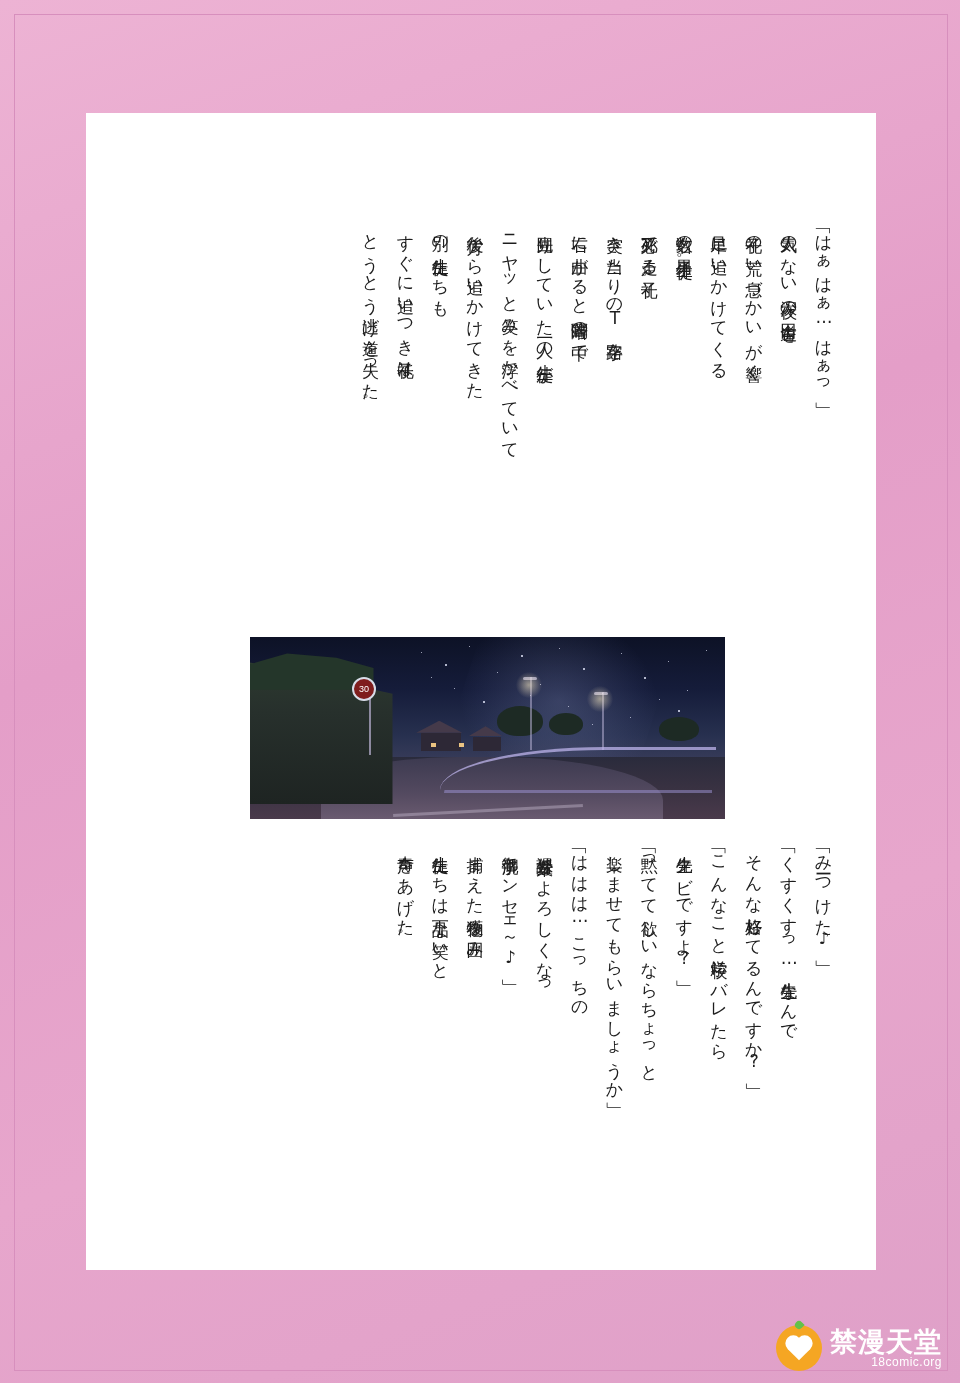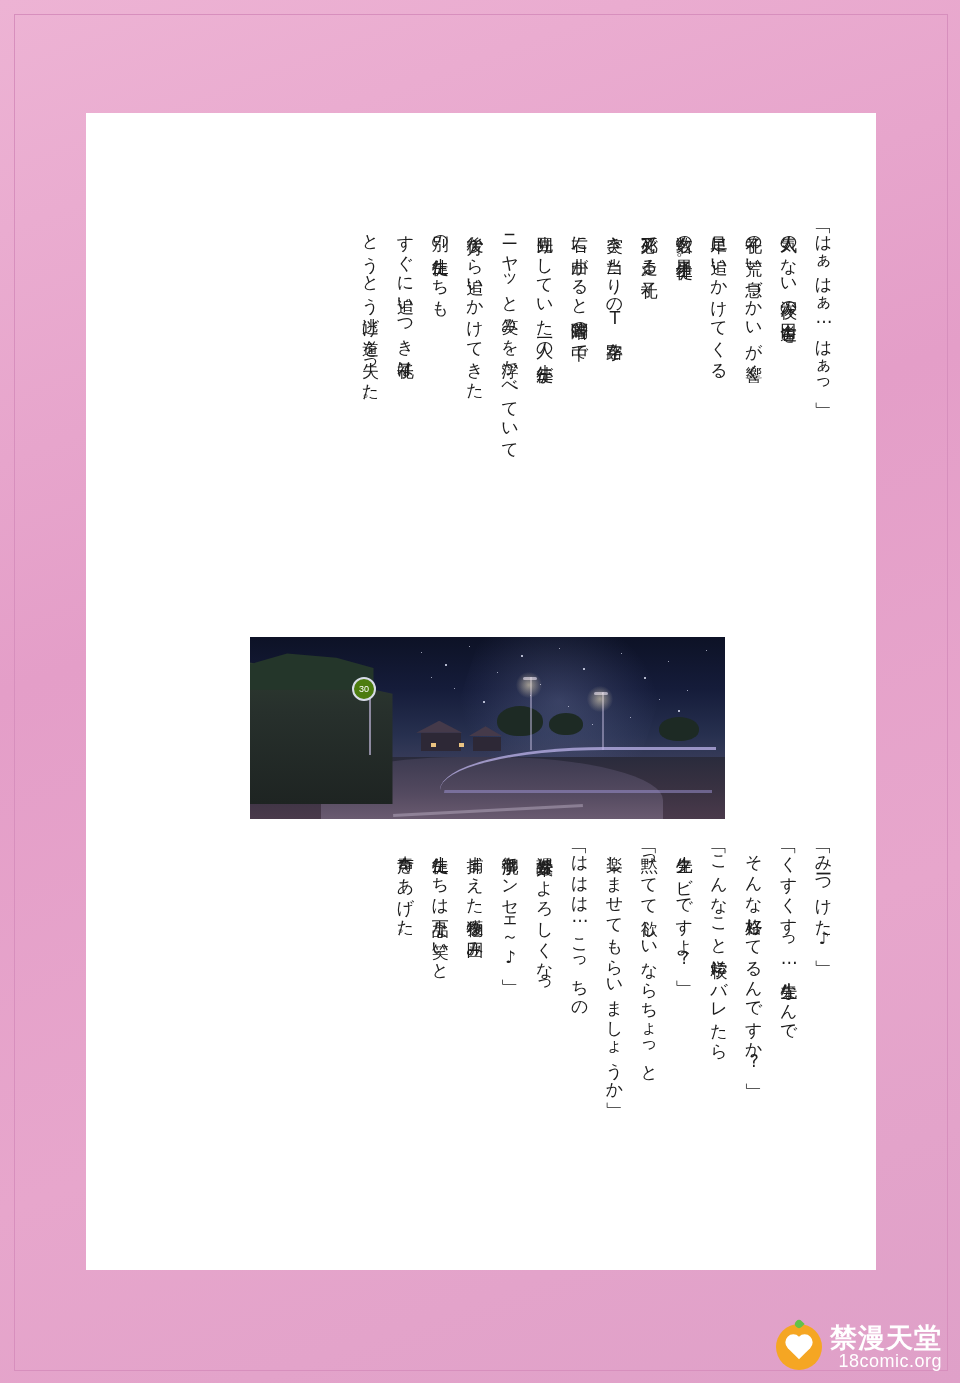--- a/index.html
+++ b/index.html
@@ -176,21 +176,21 @@
     width: 2px;
     height: 38%;
     background: #8d8aa0;
   }
   .sign {
     position: absolute;
     left: 21.5%;
     top: 22%;
     width: 20px; height: 20px;
     border-radius: 50%;
-    background: #4d7c0f;
+    background: #7f1d1d;
     border: 2px solid #d8dce8;
     color: #ffffff;
     font-size: 9px;
     font-family: "Liberation Sans", sans-serif;
     text-align: center;
     line-height: 20px;
     font-weight: normal;
   }
   .tree {
     position: absolute;
@@ -247,21 +247,21 @@
   }
   .wm-cn {
     color: #ffffff;
     font-size: 27px;
     font-family: "DejaVu Sans", sans-serif;
     font-weight: bold;
     letter-spacing: 1px;
   }
   .wm-url {
     color: #ffffff;
-    font-size: 18px;
+    font-size: 12px;
     font-family: "Liberation Sans", sans-serif;
     letter-spacing: 0.5px;
     text-align: right;
   }
 </style>
 </head>
 <body>
 
 <div class="page">
   <div class="frame-inner-border"></div>

